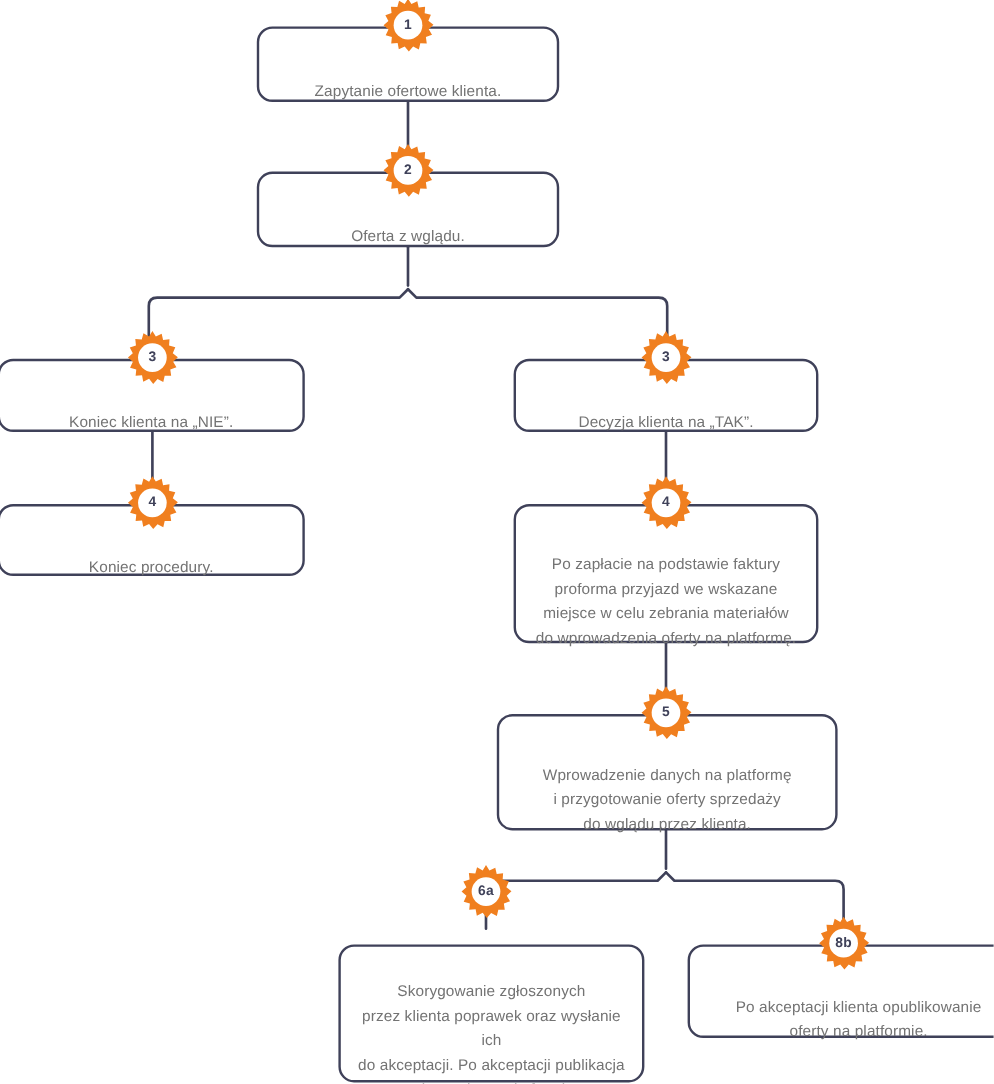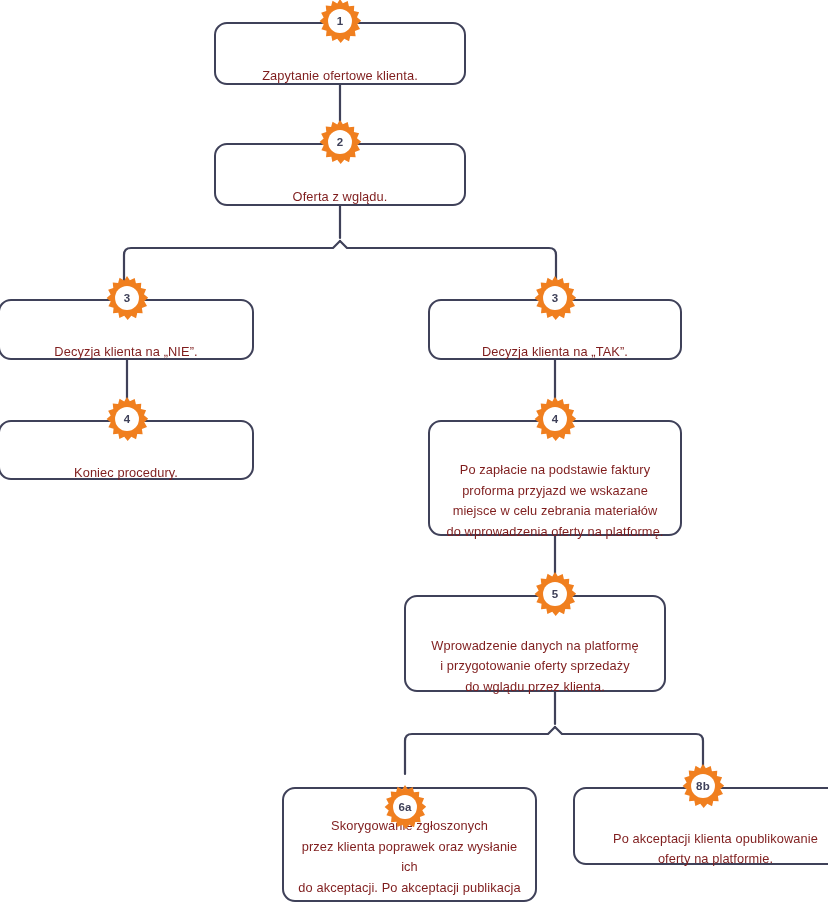--- a/index.html
+++ b/index.html
@@ -38,21 +38,21 @@
     border: 2px solid #3F4159;
     border-radius: 13px;
     background: #ffffff;
     display: flex;
     align-items: center;
     justify-content: center;
     text-align: center;
   }
 
   .node-text {
-    color: #7f1d1d;
+    color: #737373;
     font-size: 12.8px;
     line-height: 20.5px;
     letter-spacing: 0.1px;
     white-space: pre-line;
     padding: 0 10px;
     margin-top: 46px;
   }
 
   
   .gear {
@@ -125,21 +125,21 @@
   </div>
   <div class="gear" style="left:317px; top:119px;">
     <svg viewBox="0 0 100 100" aria-hidden="true">
       <path fill="#F07F1F" d="M50,2 L56.2,11.6 L66.8,6.6 L69.4,18 L81,16.6 L80.2,28.3 L91.5,31.1 L86.9,41.9 L96.1,49.2 L87.6,57.3 L93.5,67.4 L82.4,71.5 L84,83.1 L72.3,82.8 L69.7,94.2 L59.3,88.8 L51.5,97.6 L44,88.5 L33.4,93.6 L31.2,82.1 L19.6,83.1 L20.8,71.4 L9.6,68.2 L14.6,57.6 L5.7,49.9 L14.5,42.2 L9,31.8 L20.2,28.1 L19,16.5 L30.7,17.2 L33.8,5.9 L44,11.7 Z"></path>
       <circle cx="50" cy="50" r="26" fill="#FFFFFF"></circle>
     </svg>
     <div class="gear-label">2</div>
   </div>
 
   <div class="node" style="left:-2px; top:299px; width:256px; height:61px;">
-    <div class="node-text">Decyzja klienta na „NIE”.</div>
+    <div class="node-text">Koniec klienta na „NIE”.</div>
   </div>
   <div class="gear" style="left:104px; top:275px;">
     <svg viewBox="0 0 100 100" aria-hidden="true">
       <path fill="#F07F1F" d="M50,2 L56.2,11.6 L66.8,6.6 L69.4,18 L81,16.6 L80.2,28.3 L91.5,31.1 L86.9,41.9 L96.1,49.2 L87.6,57.3 L93.5,67.4 L82.4,71.5 L84,83.1 L72.3,82.8 L69.7,94.2 L59.3,88.8 L51.5,97.6 L44,88.5 L33.4,93.6 L31.2,82.1 L19.6,83.1 L20.8,71.4 L9.6,68.2 L14.6,57.6 L5.7,49.9 L14.5,42.2 L9,31.8 L20.2,28.1 L19,16.5 L30.7,17.2 L33.8,5.9 L44,11.7 Z"></path>
       <circle cx="50" cy="50" r="26" fill="#FFFFFF"></circle>
     </svg>
     <div class="gear-label">3</div>
   </div>
 
   <div class="node" style="left:-2px; top:420px; width:256px; height:60px;">
@@ -171,40 +171,40 @@
 do wprowadzenia oferty na platformę.</div>
   </div>
   <div class="gear" style="left:532px; top:396px;">
     <svg viewBox="0 0 100 100" aria-hidden="true">
       <path fill="#F07F1F" d="M50,2 L56.2,11.6 L66.8,6.6 L69.4,18 L81,16.6 L80.2,28.3 L91.5,31.1 L86.9,41.9 L96.1,49.2 L87.6,57.3 L93.5,67.4 L82.4,71.5 L84,83.1 L72.3,82.8 L69.7,94.2 L59.3,88.8 L51.5,97.6 L44,88.5 L33.4,93.6 L31.2,82.1 L19.6,83.1 L20.8,71.4 L9.6,68.2 L14.6,57.6 L5.7,49.9 L14.5,42.2 L9,31.8 L20.2,28.1 L19,16.5 L30.7,17.2 L33.8,5.9 L44,11.7 Z"></path>
       <circle cx="50" cy="50" r="26" fill="#FFFFFF"></circle>
     </svg>
     <div class="gear-label">4</div>
   </div>
 
-  <div class="node" style="left:404px; top:595px; width:262px; height:97px;">
+  <div class="node" style="left:414px; top:595px; width:284px; height:97px;">
     <div class="node-text">Wprowadzenie danych na platformę
 i przygotowanie oferty sprzedaży
 do wglądu przez klienta.</div>
   </div>
   <div class="gear" style="left:532px; top:571px;">
     <svg viewBox="0 0 100 100" aria-hidden="true">
       <path fill="#F07F1F" d="M50,2 L56.2,11.6 L66.8,6.6 L69.4,18 L81,16.6 L80.2,28.3 L91.5,31.1 L86.9,41.9 L96.1,49.2 L87.6,57.3 L93.5,67.4 L82.4,71.5 L84,83.1 L72.3,82.8 L69.7,94.2 L59.3,88.8 L51.5,97.6 L44,88.5 L33.4,93.6 L31.2,82.1 L19.6,83.1 L20.8,71.4 L9.6,68.2 L14.6,57.6 L5.7,49.9 L14.5,42.2 L9,31.8 L20.2,28.1 L19,16.5 L30.7,17.2 L33.8,5.9 L44,11.7 Z"></path>
       <circle cx="50" cy="50" r="26" fill="#FFFFFF"></circle>
     </svg>
     <div class="gear-label">5</div>
   </div>
 
   <div class="node" style="left:282px; top:787px; width:255px; height:115px;">
     <div class="node-text">Skorygowanie zgłoszonych
 przez klienta poprawek oraz wysłanie ich
 do akceptacji. Po akceptacji publikacja
 ogłoszenia na platformie.</div>
   </div>
-  <div class="gear" style="left:382px; top:784px;text-decoration:underline;">
+  <div class="gear" style="left:382px; top:720px;text-decoration:underline;">
     <svg viewBox="0 0 100 100" aria-hidden="true">
       <path fill="#F07F1F" d="M50,2 L56.2,11.6 L66.8,6.6 L69.4,18 L81,16.6 L80.2,28.3 L91.5,31.1 L86.9,41.9 L96.1,49.2 L87.6,57.3 L93.5,67.4 L82.4,71.5 L84,83.1 L72.3,82.8 L69.7,94.2 L59.3,88.8 L51.5,97.6 L44,88.5 L33.4,93.6 L31.2,82.1 L19.6,83.1 L20.8,71.4 L9.6,68.2 L14.6,57.6 L5.7,49.9 L14.5,42.2 L9,31.8 L20.2,28.1 L19,16.5 L30.7,17.2 L33.8,5.9 L44,11.7 Z"></path>
       <circle cx="50" cy="50" r="26" fill="#FFFFFF"></circle>
     </svg>
     <div class="gear-label">6a</div>
   </div>
 
   <div class="node" style="left:573px; top:787px; width:285px; height:78px;">
     <div class="node-text">Po akceptacji klienta opublikowanie
 oferty na platformie.</div>

